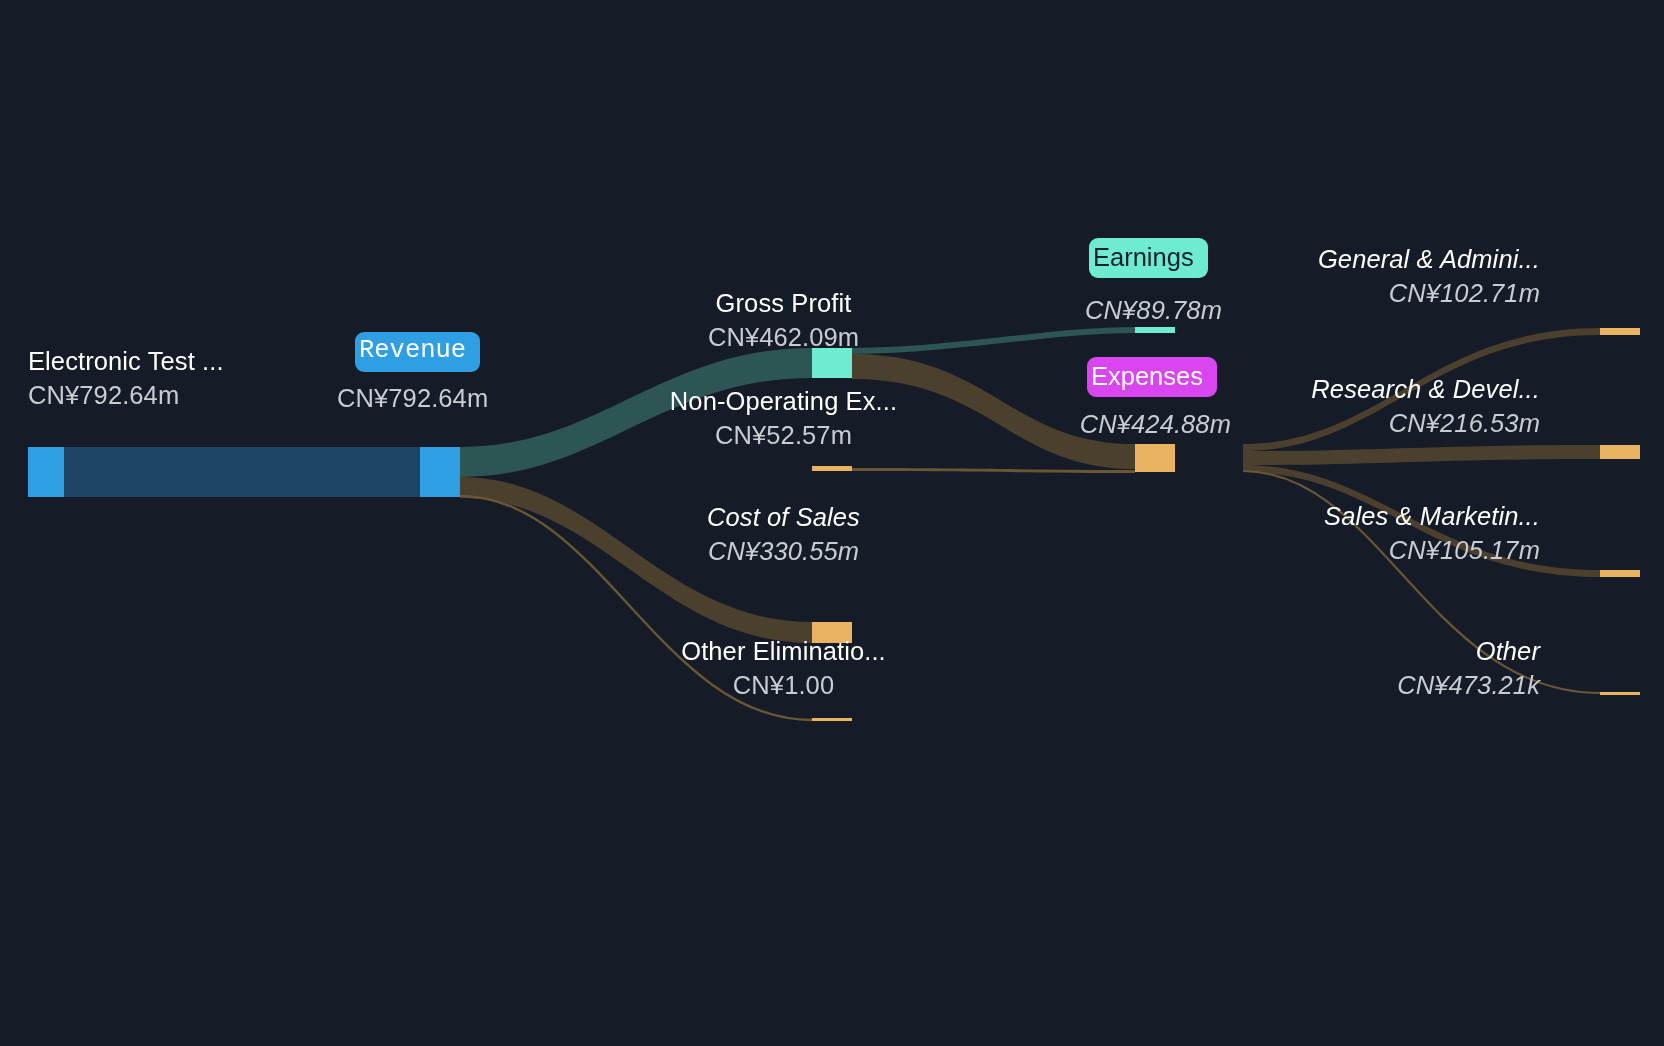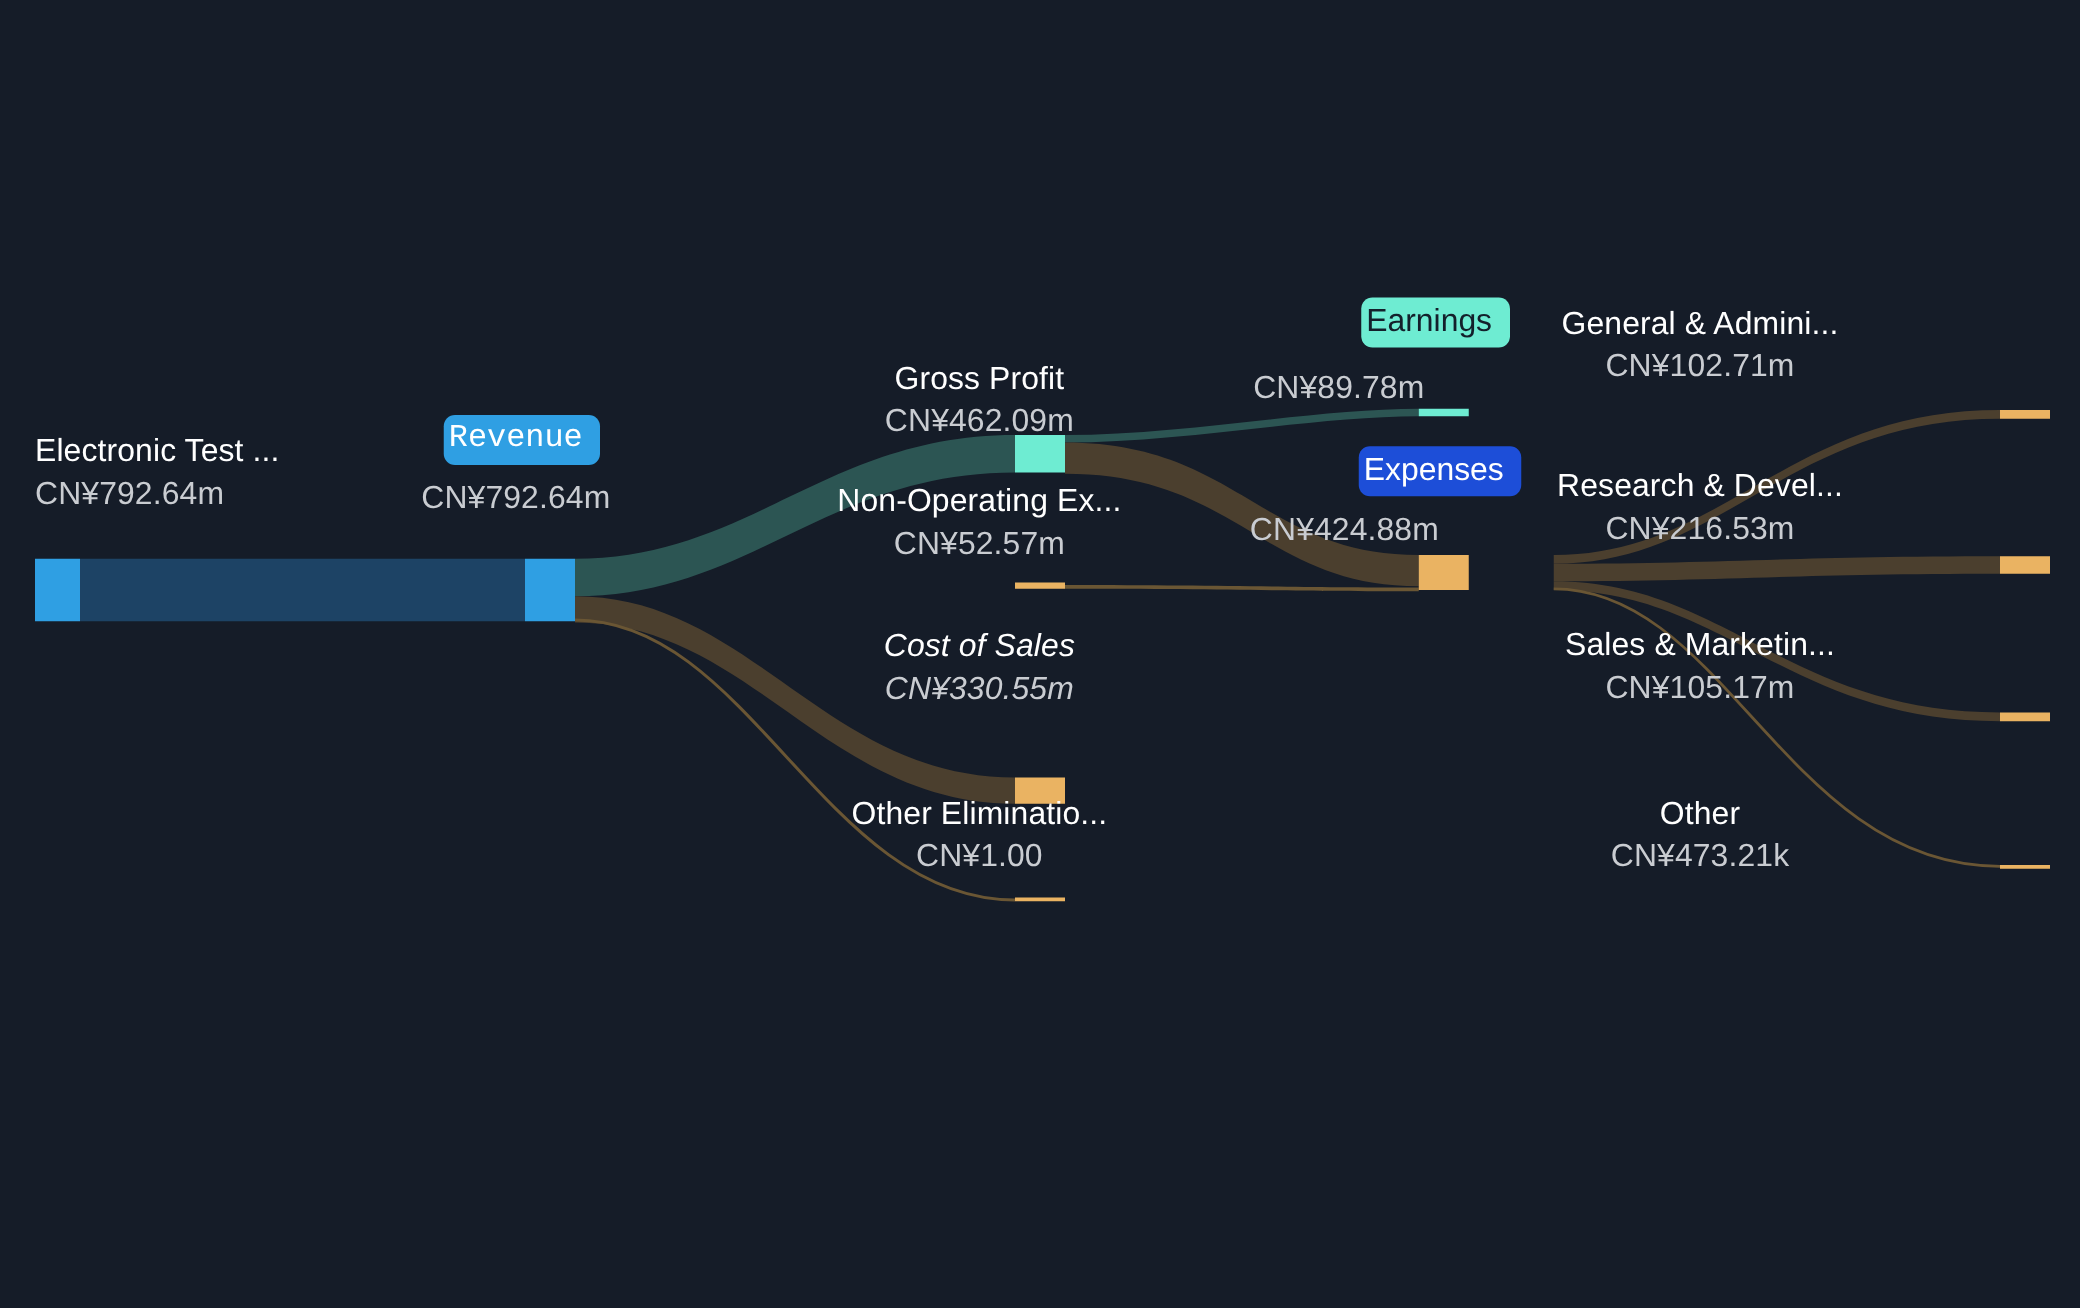--- a/index.html
+++ b/index.html
@@ -32,32 +32,32 @@
     display: block;
     letter-spacing: 0.1px;
   }
   .lbl .val {
     font-size: 25.5px;
     color: #c9ccd1;
     display: block;
     margin-top: 8px;
     letter-spacing: 0.1px;
   }
-  .lbl.right-align { text-align: center; }
+  .lbl.right-align { text-align: right; font-style: italic; }
   .lbl.center-align { text-align: center; }
   .pill {
     position: absolute;
     border-radius: 9px;
     padding: 5px 14px 7px 4px;
     font-size: 25.5px;
     line-height: 1.1;
   }
   .pill.revenue { background: #2f9fe3; color: #ffffff; }
   .pill.earnings { background: #6eecd2; color: #13202b; }
-  .pill.expenses { background: #1d4ed8; color: #ffffff; }
+  .pill.expenses { background: #d946ef; color: #ffffff; }
 </style>
 </head>
 <body>
 
 <div id="canvas">
 
   <svg class="sankey" viewBox="0 0 1664 1046" preserveAspectRatio="none">
 
     <g>
 

